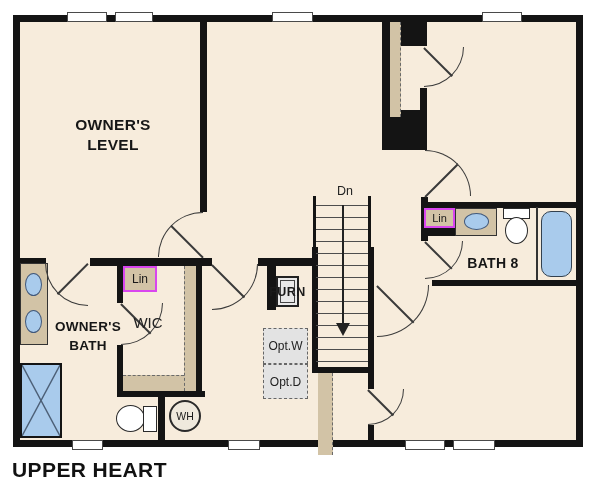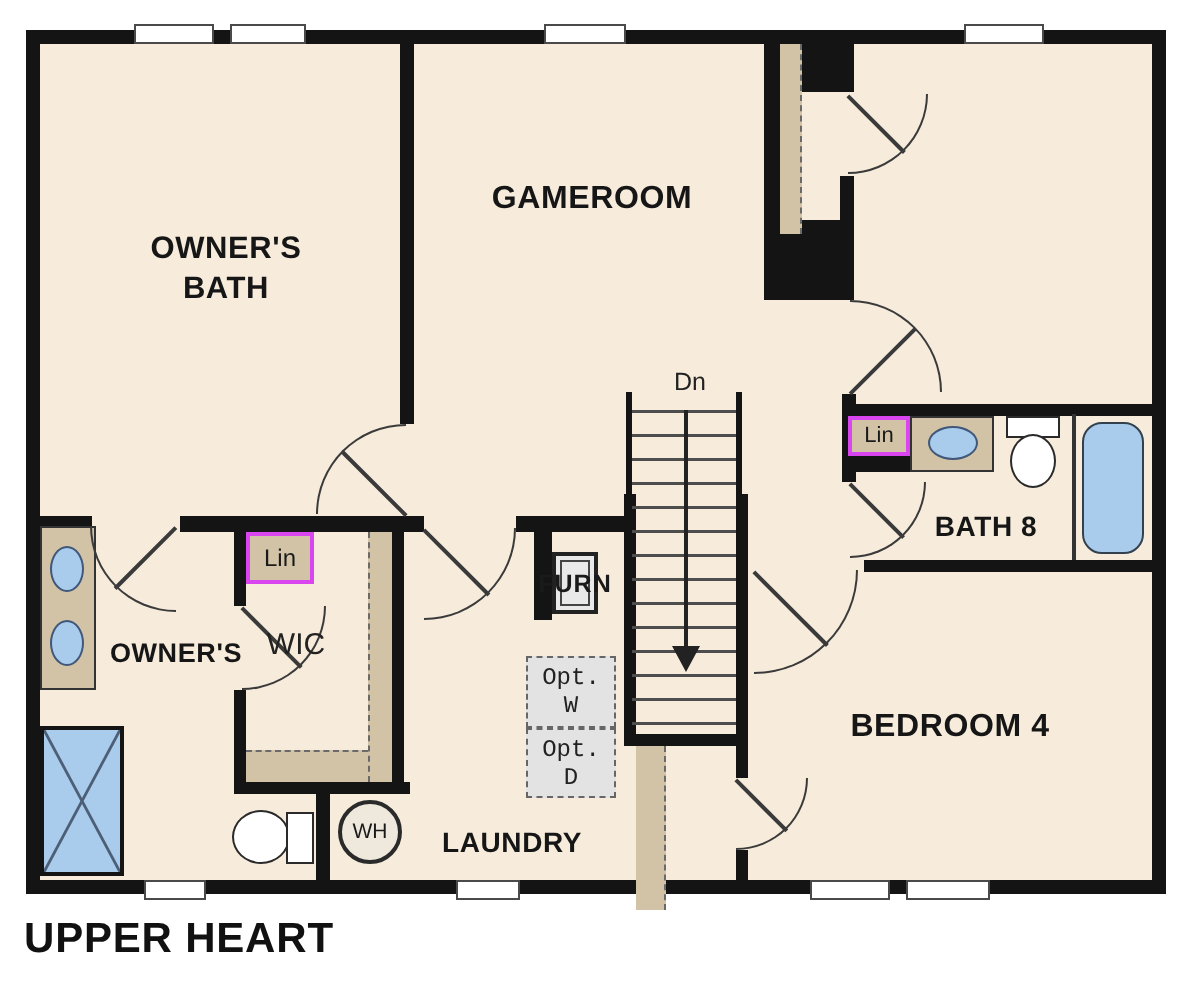--- a/index.html
+++ b/index.html
@@ -20,21 +20,21 @@
   .arc-tl{border-left:1.6px solid #3a3a3a;border-top:1.6px solid #3a3a3a;border-top-left-radius:100%;}
   .leaf{position:absolute;height:1.8px;background:#3a3a3a;transform-origin:0 50%;}
   .lbl{position:absolute;text-align:center;font-weight:700;font-size:15.5px;letter-spacing:.3px;line-height:20px;color:#161616;}
   .lbl-sm{position:absolute;text-align:center;font-weight:400;font-size:12px;color:#222;}
   .box-border{border:2px solid #d946ef;box-sizing:border-box;}
   .fixture{position:absolute;background:#fff;border:1.6px solid #2a2a2a;box-sizing:border-box;}
   .blue{background:#a9cbec;}
   .sink{position:absolute;background:#a9cbec;border:1.4px solid #41587a;border-radius:50%;box-sizing:border-box;}
   .treads{position:absolute;background-image:repeating-linear-gradient(to bottom,#4d4d4d 0,#4d4d4d 1.3px,transparent 1.3px,transparent 12px);}
   .optbox{position:absolute;background:#e3e3e3;border:1.5px dashed #666;box-sizing:border-box;
-          display:flex;flex-direction:column;align-items:center;justify-content:center;font-size:12px;line-height:14px;color:#222;font-family:Liberation Mono, monospace;}
+          display:flex;flex-direction:row;align-items:center;justify-content:center;font-size:12px;line-height:14px;color:#222;}
   .furn{position:absolute;background:#e9e9e9;border:2px solid #222;box-sizing:border-box;}
   .furn-inner{position:absolute;left:2px;top:2px;right:2px;bottom:2px;border:1.2px solid #444;
           display:flex;align-items:center;justify-content:center;font-size:12.5px;font-weight:600;letter-spacing:.5px;}
   .title{position:absolute;left:12px;top:458px;font-size:21px;font-weight:700;letter-spacing:.4px;color:#111;}
 </style>
 </head>
 <body>
 
 <div class="canvas">
 
@@ -148,28 +148,26 @@
     <div class="win" style="left:102px;top:-3px;width:38px;"></div>
     <div class="win" style="left:259px;top:-3px;width:41px;"></div>
     <div class="win" style="left:469px;top:-3px;width:40px;"></div>
     <div class="win" style="left:59px;top:425px;width:31px;"></div>
     <div class="win" style="left:215px;top:425px;width:32px;"></div>
     <div class="win" style="left:392px;top:425px;width:40px;"></div>
     <div class="win" style="left:440px;top:425px;width:42px;"></div>
 
     <div class="lbl" style="left:30px;top:100px;width:140px;">
       <div>OWNER'S</div>
+      <div>LEVEL</div>
+    </div>
+    <div class="lbl" style="left:430px;top:238px;width:100px;font-size:14px;">BATH 8</div>
+    <div class="lbl" style="left:17px;top:302px;width:116px;font-size:13.5px;line-height:19px;">
+      <div>OWNER'S</div>
       <div>BATH</div>
     </div>
-    <div class="lbl" style="left:200px;top:75px;width:166px;font-size:16px;">GAMEROOM</div>
-    <div class="lbl" style="left:430px;top:238px;width:100px;font-size:14px;">BATH 8</div>
-    <div class="lbl" style="left:382px;top:339px;width:160px;font-size:16px;">BEDROOM 4</div>
-    <div class="lbl" style="left:17px;top:302px;width:116px;font-size:13.5px;line-height:19px;">
-      <div>OWNER'S</div>
-    </div>
     <div class="lbl-sm" style="left:110px;top:299px;width:50px;font-size:15px;">WIC</div>
-    <div class="lbl" style="left:193px;top:396px;width:100px;font-size:14px;">LAUNDRY</div>
     <div class="lbl-sm" style="left:318px;top:169px;width:28px;font-size:12.5px;">Dn</div>
   </div>
 
   <div class="title">UPPER HEART</div>
 
 </div>
 
 </body></html>

